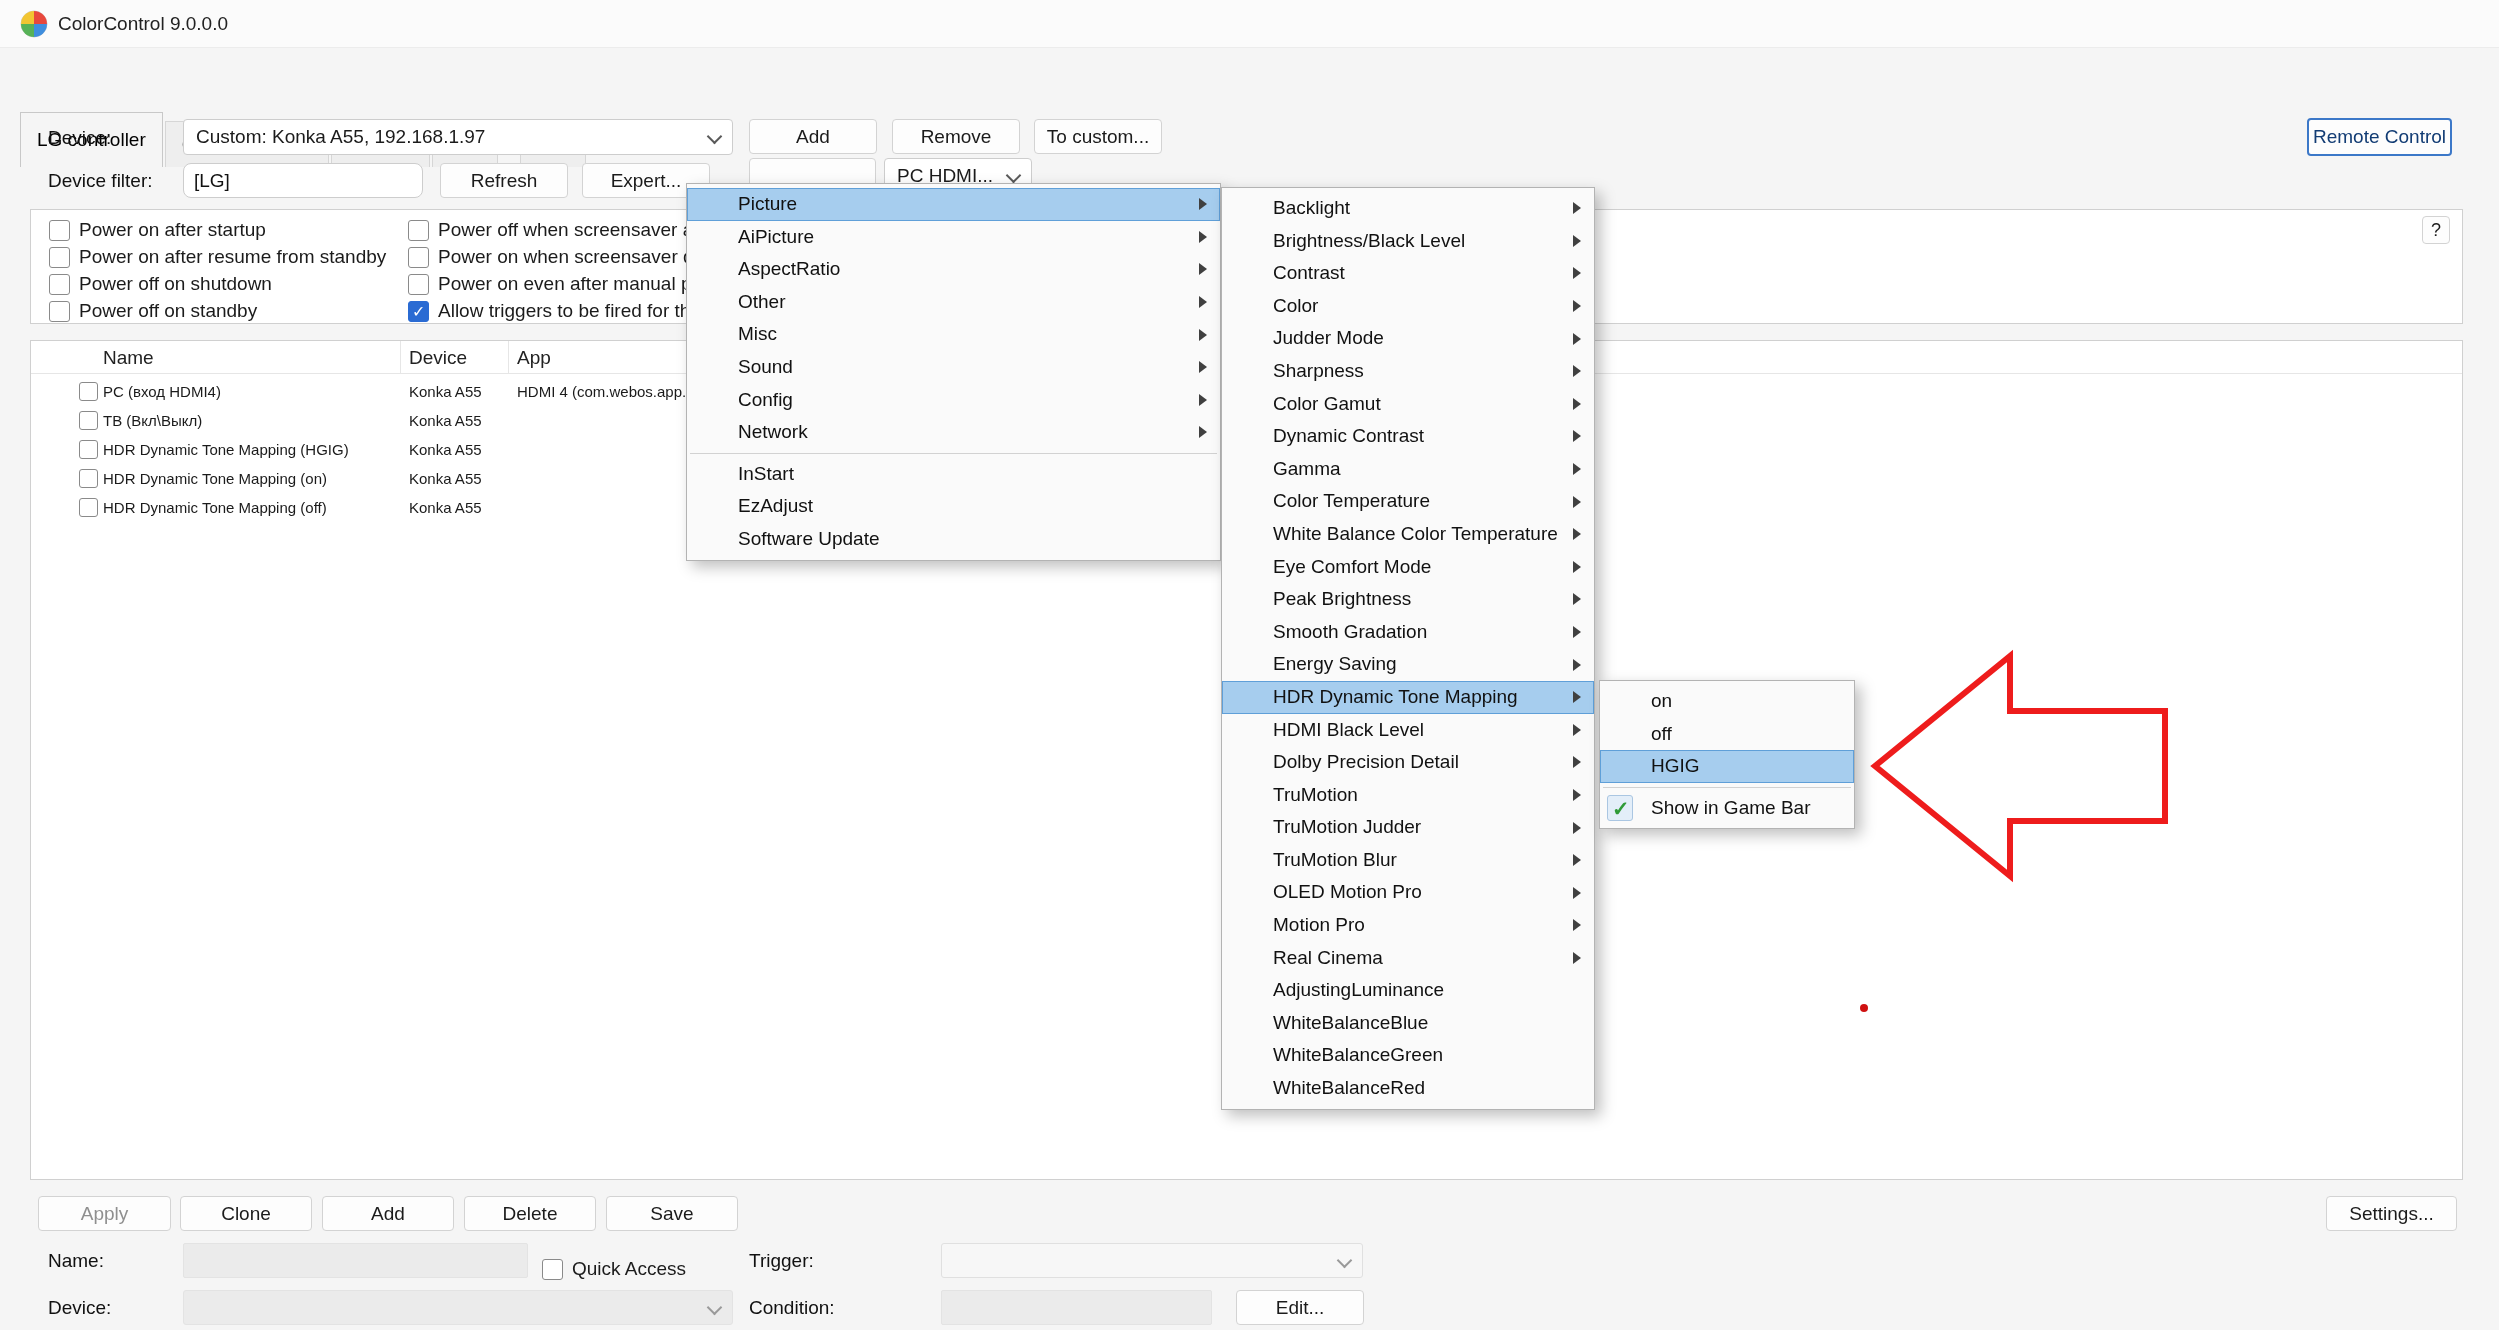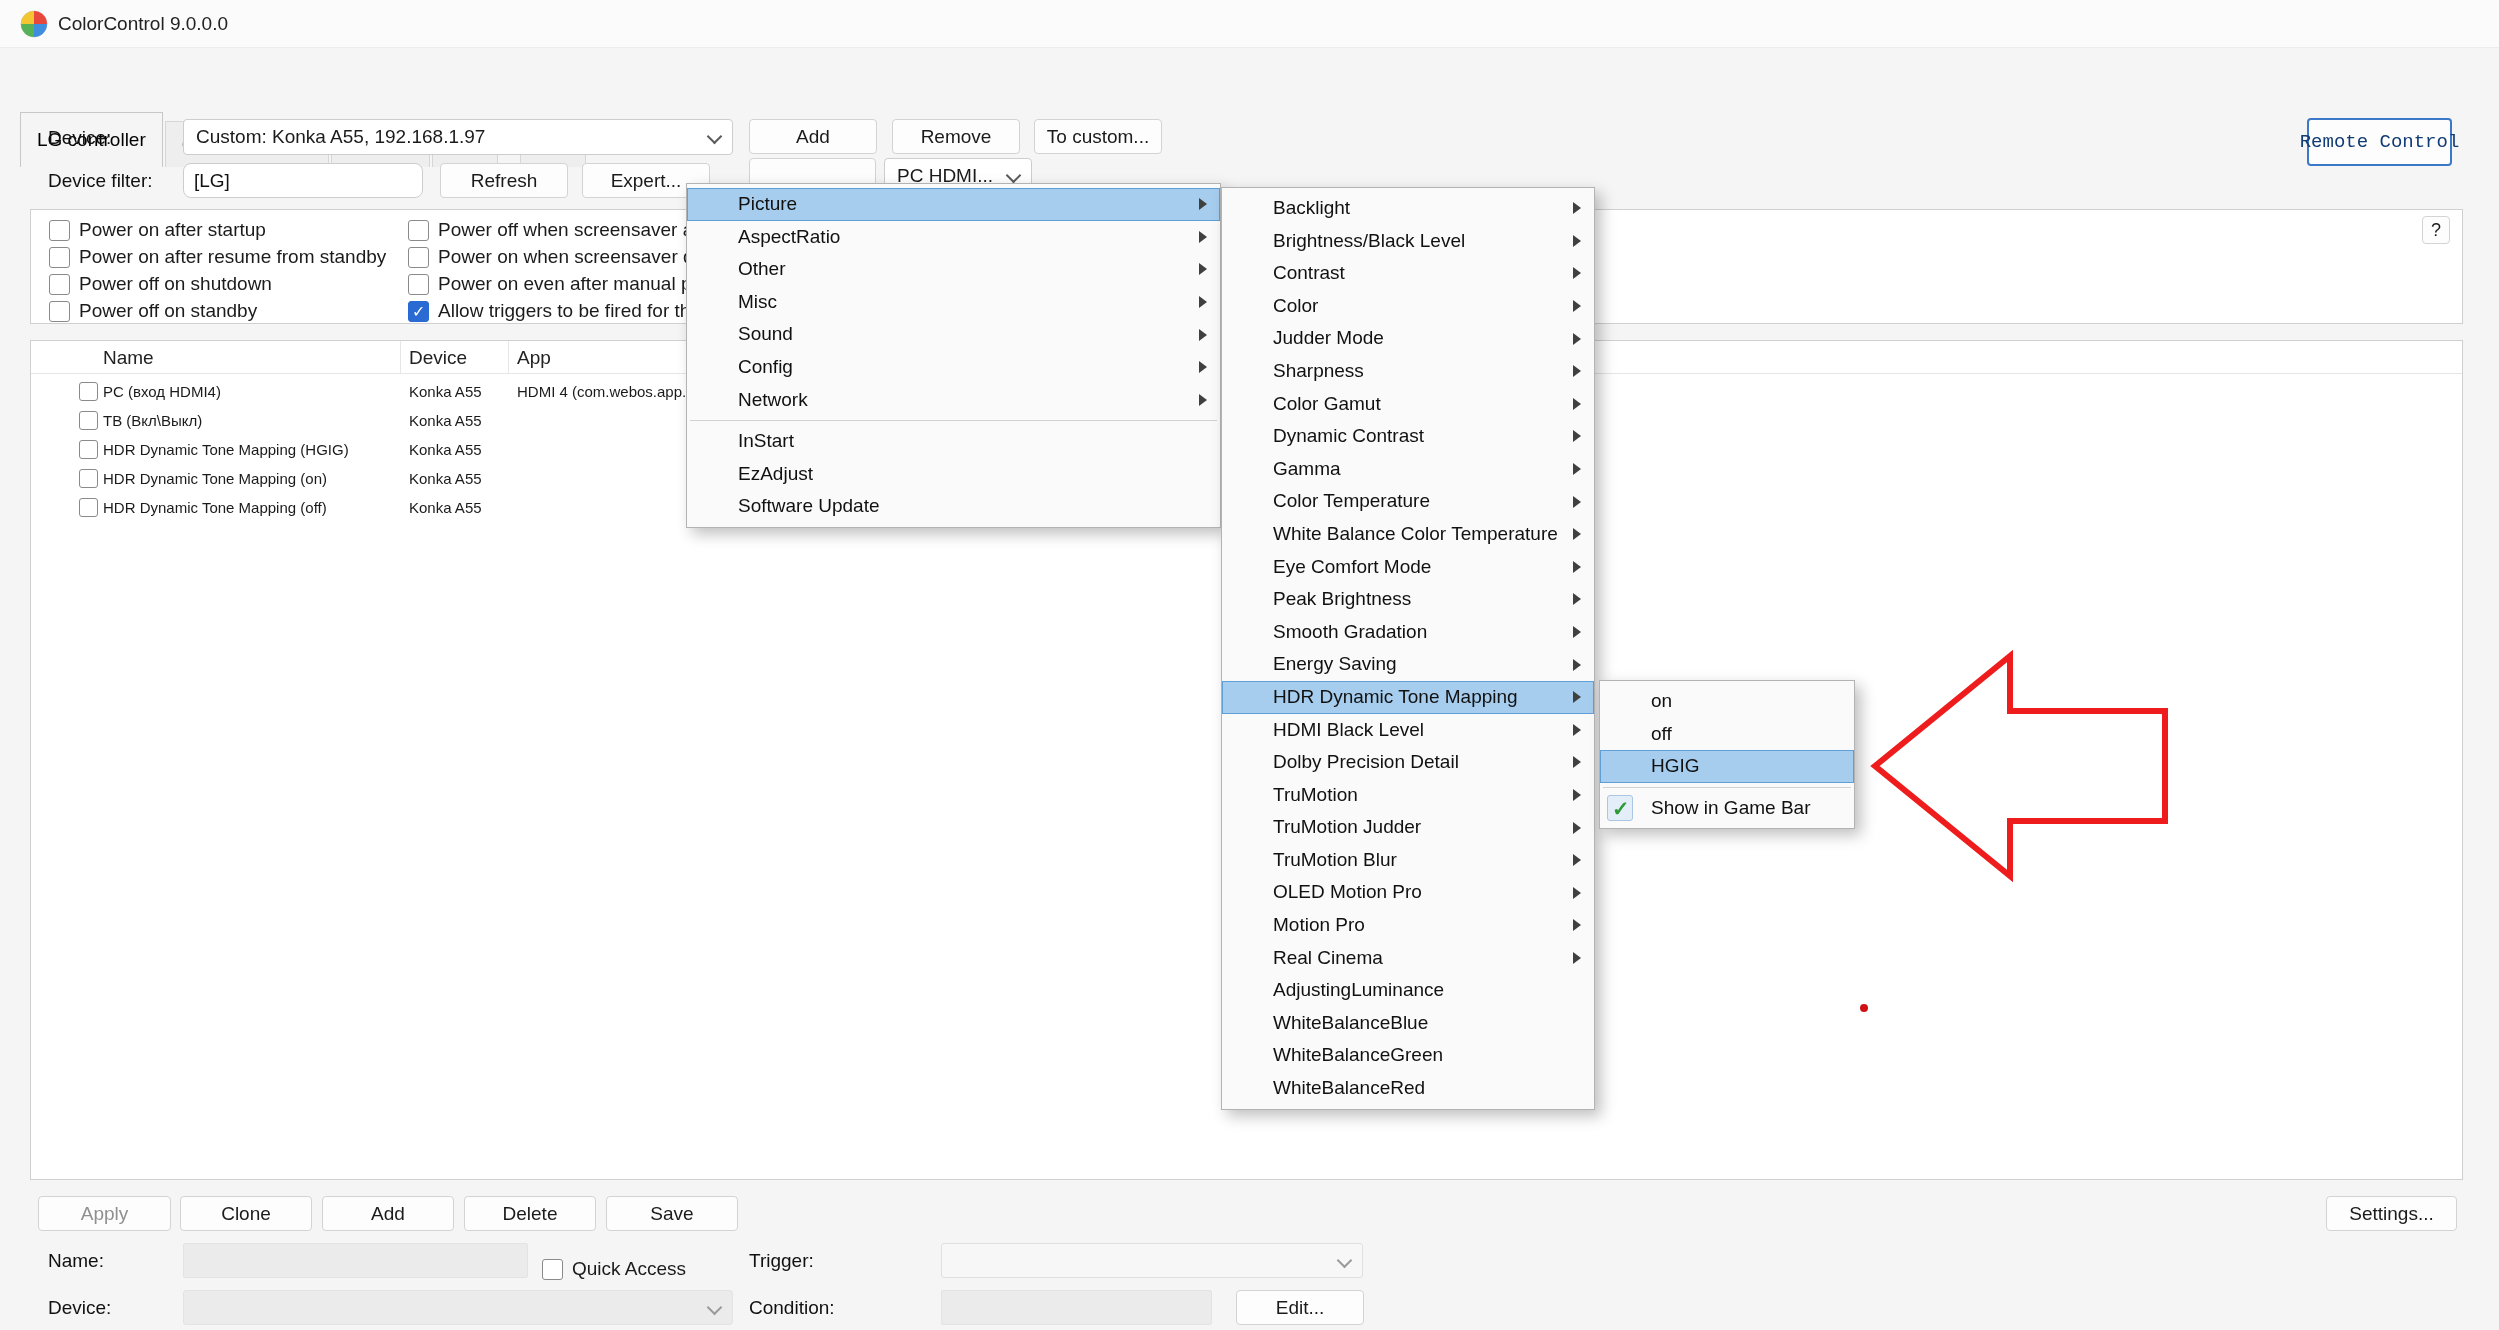--- a/index.html
+++ b/index.html
@@ -116,21 +116,21 @@
   </div>
 
 <span class="flabel" style="left:48px; top:120px;">Device:</span>
 <div class="combo" style="left:183px; top:119px; width:550px;">
   <span>Custom: Konka A55, 192.168.1.97</span>
   <span class="chev"></span>
 </div>
 <div class="btn" style="left:749px; top:119px; width:128px;">Add</div>
 <div class="btn" style="left:892px; top:119px; width:128px;">Remove</div>
 <div class="btn" style="left:1034px; top:119px; width:128px;">To custom...</div>
-<div class="btn accent" style="left:2307px; top:118px; width:145px; height:48px;font-family:Liberation Mono, monospace;">Remote Control</div>
+<div class="btn accent" style="left:2307px; top:118px; width:145px; height:38px;">Remote Control</div>
 
 <span class="flabel" style="left:48px; top:163px;">Device filter:</span>
 <input class="tinput" style="left: 183px; top: 163px; width: 240px;" value="[LG]">
 <div class="btn" style="left:440px; top:163px; width:128px;">Refresh</div>
 <div class="btn" style="left:582px; top:163px; width:128px;">Expert...</div>
 
 <div class="btn sliver" style="left:749px; top:158px; width:127px;"></div>
 <div class="combo sliver" style="left:884px; top:158px; width:148px; height:35px;">
   <span>PC HDMI...</span>
   <span class="chev"></span>
@@ -256,20 +256,25 @@
 <div class="btn" style="left:1236px; top:1290px; width:128px;">Edit...</div>
 
 <div class="menu" style="left:686px; top:183px; width:535px;">
 
     <div class="mi f-arrow f-selected">
       
       <span>Picture</span>
       <span class="arr"></span>
     </div>
 
+    <div class="mi f-arrow">
+      
+      <span>AiPicture</span>
+      <span class="arr"></span>
+    </div>
 
     <div class="mi f-arrow">
       
       <span>AspectRatio</span>
       <span class="arr"></span>
     </div>
 
     <div class="mi f-arrow">
       
       <span>Other</span>

